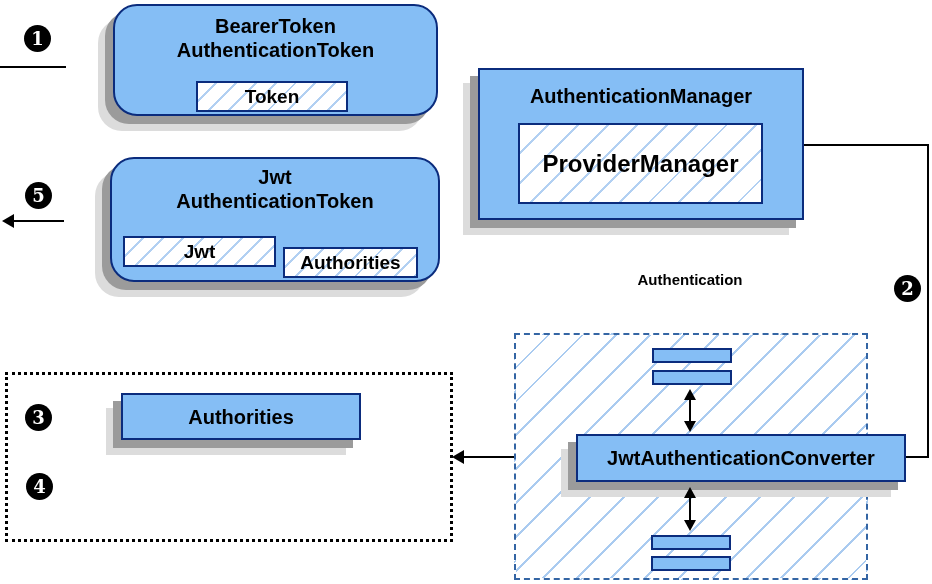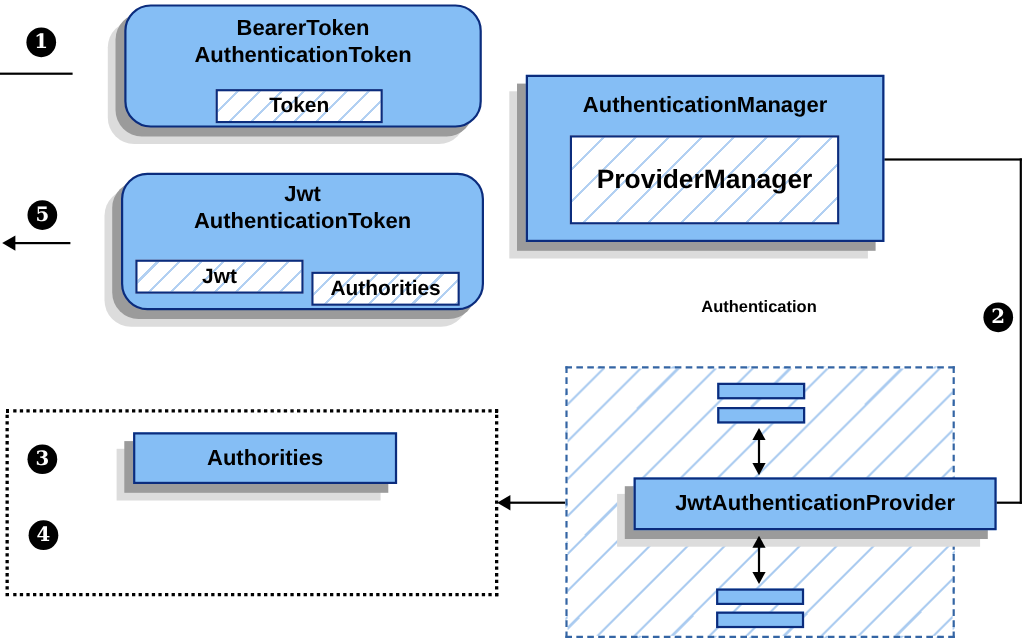--- a/index.html
+++ b/index.html
@@ -99,21 +99,21 @@
   <div class="group-blue" style="left:514px;top:333px;width:354px;height:247px"></div>
 
   <div class="bar" style="left:652px;top:348px"></div>
   <div class="bar" style="left:652px;top:370px"></div>
 
   <div class="ah ah-up" style="left:684px;top:389px"></div>
   <div class="line" style="left:689px;top:398px;width:2px;height:25px"></div>
   <div class="ah ah-down" style="left:684px;top:421px"></div>
 
   <div class="node shadowed" style="left:528px;top:434px;width:330px;height:48px;display:flex;align-items:center;justify-content:center">
-    <div class="title">JwtAuthenticationProvider</div>
+    <div class="title">JwtAuthenticationConverter</div>
   </div>
 
   <div class="ah ah-up" style="left:684px;top:487px"></div>
   <div class="line" style="left:689px;top:496px;width:2px;height:25px"></div>
   <div class="ah ah-down" style="left:684px;top:520px"></div>
 
   <div class="bar" style="left:651px;top:535px"></div>
   <div class="bar" style="left:651px;top:556px"></div>
 
   <div class="group-black" style="left:5px;top:372px;width:448px;height:170px"></div>

